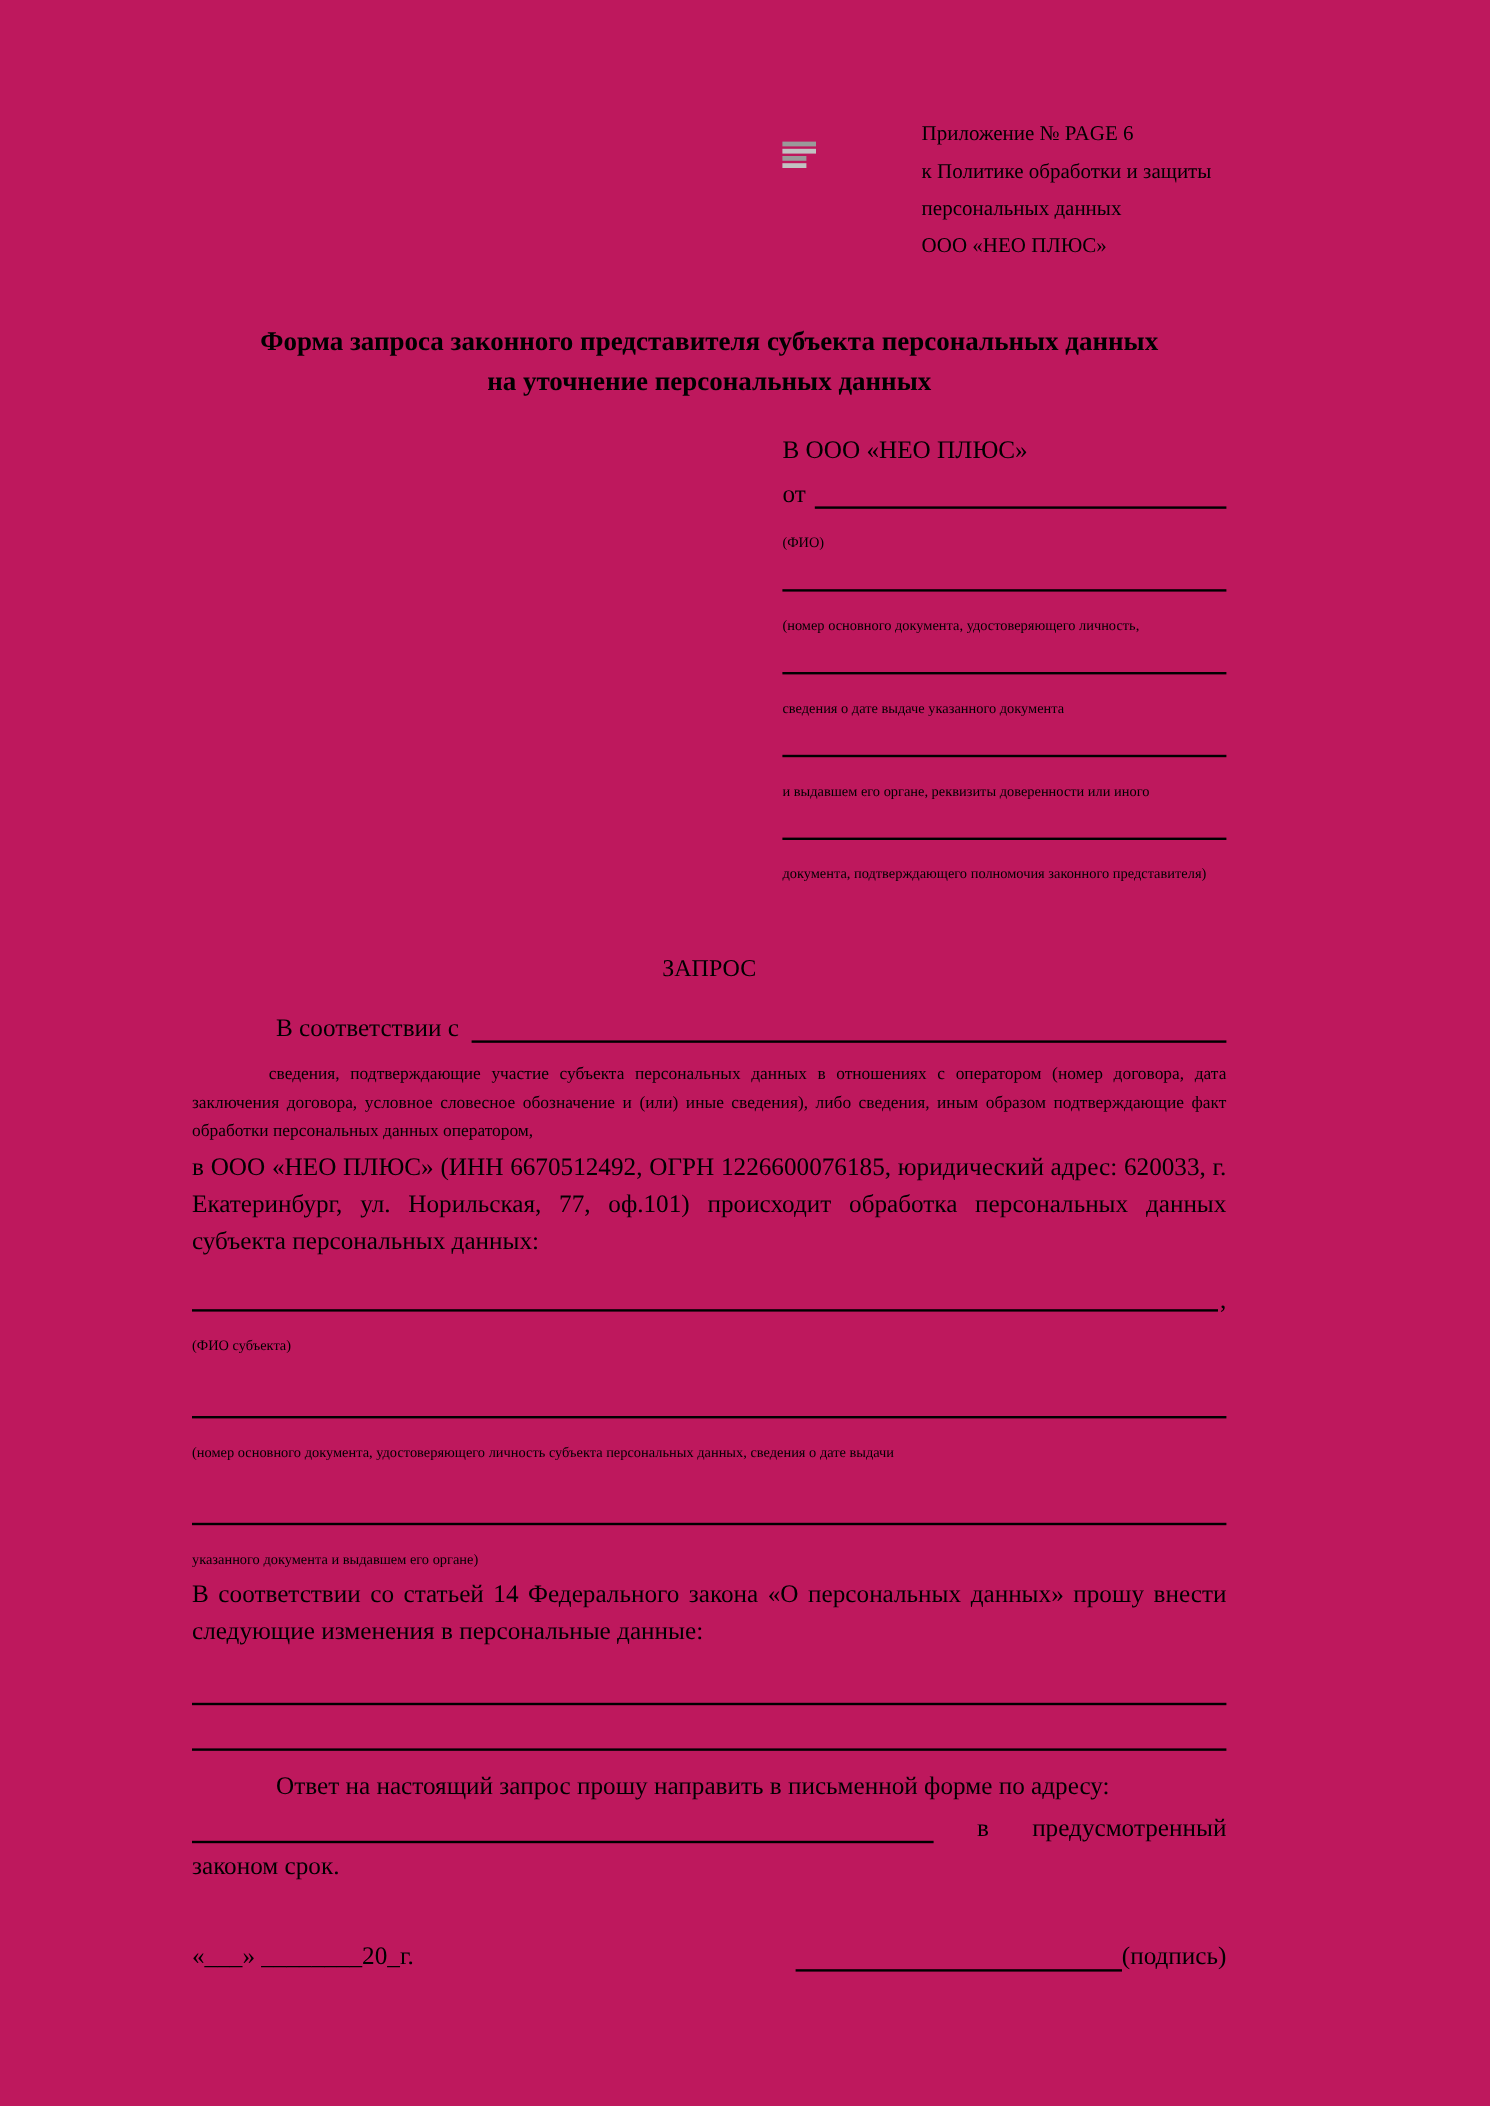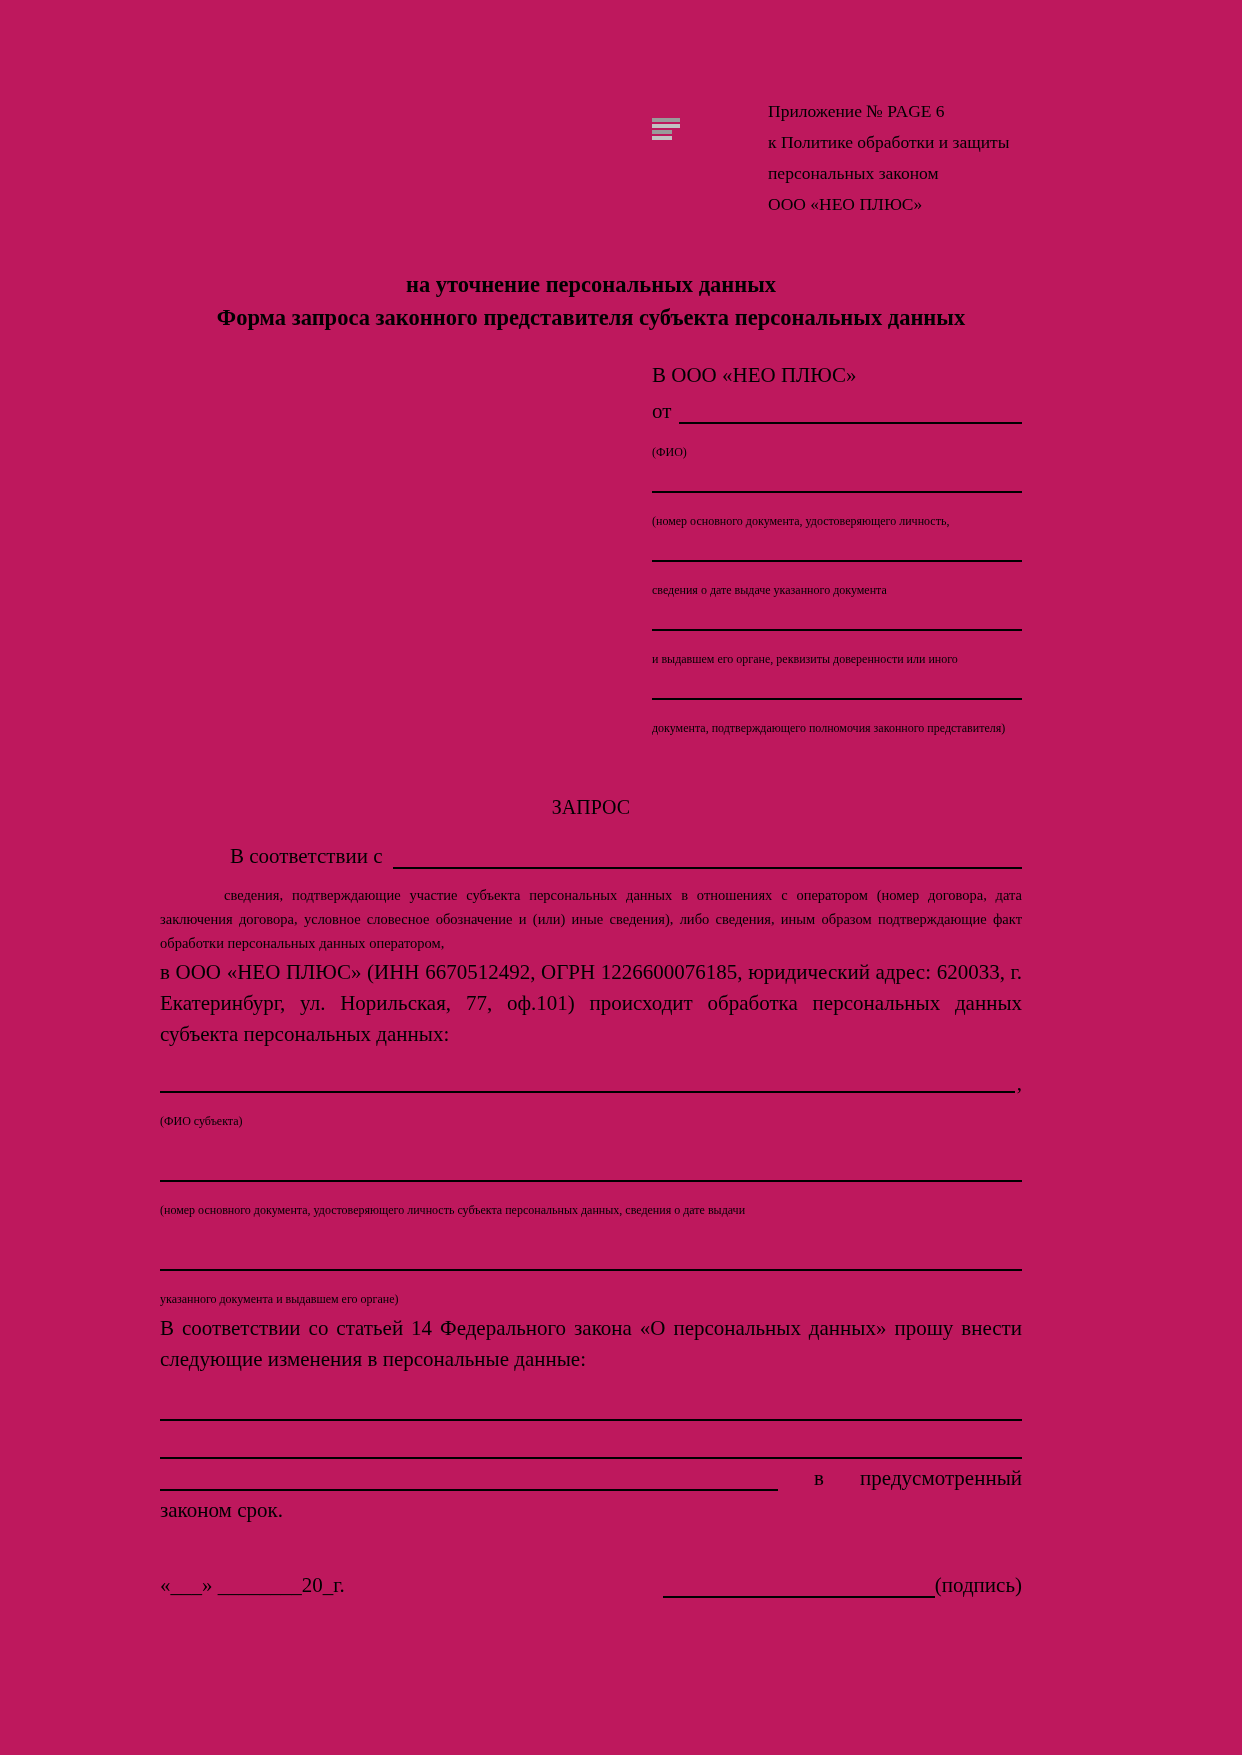--- a/index.html
+++ b/index.html
@@ -89,29 +89,29 @@
   <div class="field-mark">
     <div class="bar"></div>
     <div class="bar light"></div>
     <div class="bar short"></div>
     <div class="bar light short"></div>
   </div>
 
   <div class="hdr">
     <div>Приложение №  PAGE 6</div>
     <div>к Политике обработки и защиты</div>
-    <div>персональных законом</div>
+    <div>персональных данных</div>
     <div>ООО «НЕО ПЛЮС»</div>
   </div>
 
   <div class="content">
 
     <div class="doc-title">
+      <div>Форма запроса законного представителя субъекта персональных данных</div>
       <div>на уточнение персональных данных</div>
-      <div>Форма запроса законного представителя субъекта персональных данных</div>
     </div>
 
     <div class="addressee">
       <div class="addr-to">В ООО «НЕО ПЛЮС»</div>
       <div class="from-row">
         <span class="lbl">от</span>
         <span class="uline"></span>
       </div>
       <div class="cap">(ФИО)</div>
 
@@ -149,20 +149,21 @@
     <div class="cap">(номер основного документа, удостоверяющего личность субъекта персональных данных, сведения о дате выдачи</div>
 
     <div class="fill blank-gap"></div>
     <div class="cap">указанного документа и выдавшем его органе)</div>
 
     <div class="body-par art-par">В соответствии со статьей 14 Федерального закона «О персональных данных» прошу внести следующие изменения в персональные данные:</div>
 
     <div class="fill blank1"></div>
     <div class="fill blank2"></div>
 
+    <div class="resp-par">Ответ на настоящий запрос прошу направить в письменной форме по адресу:</div>
     <div class="resp-row">
       <span class="uline"></span>
       <span class="w1">в</span>
       <span class="w2">предусмотренный</span>
     </div>
     <div class="resp-tail">законом срок.</div>
 
     <div class="sig-row">
       <span class="sig-left">«___» ________20_г.</span>
       <span class="sig-right">

